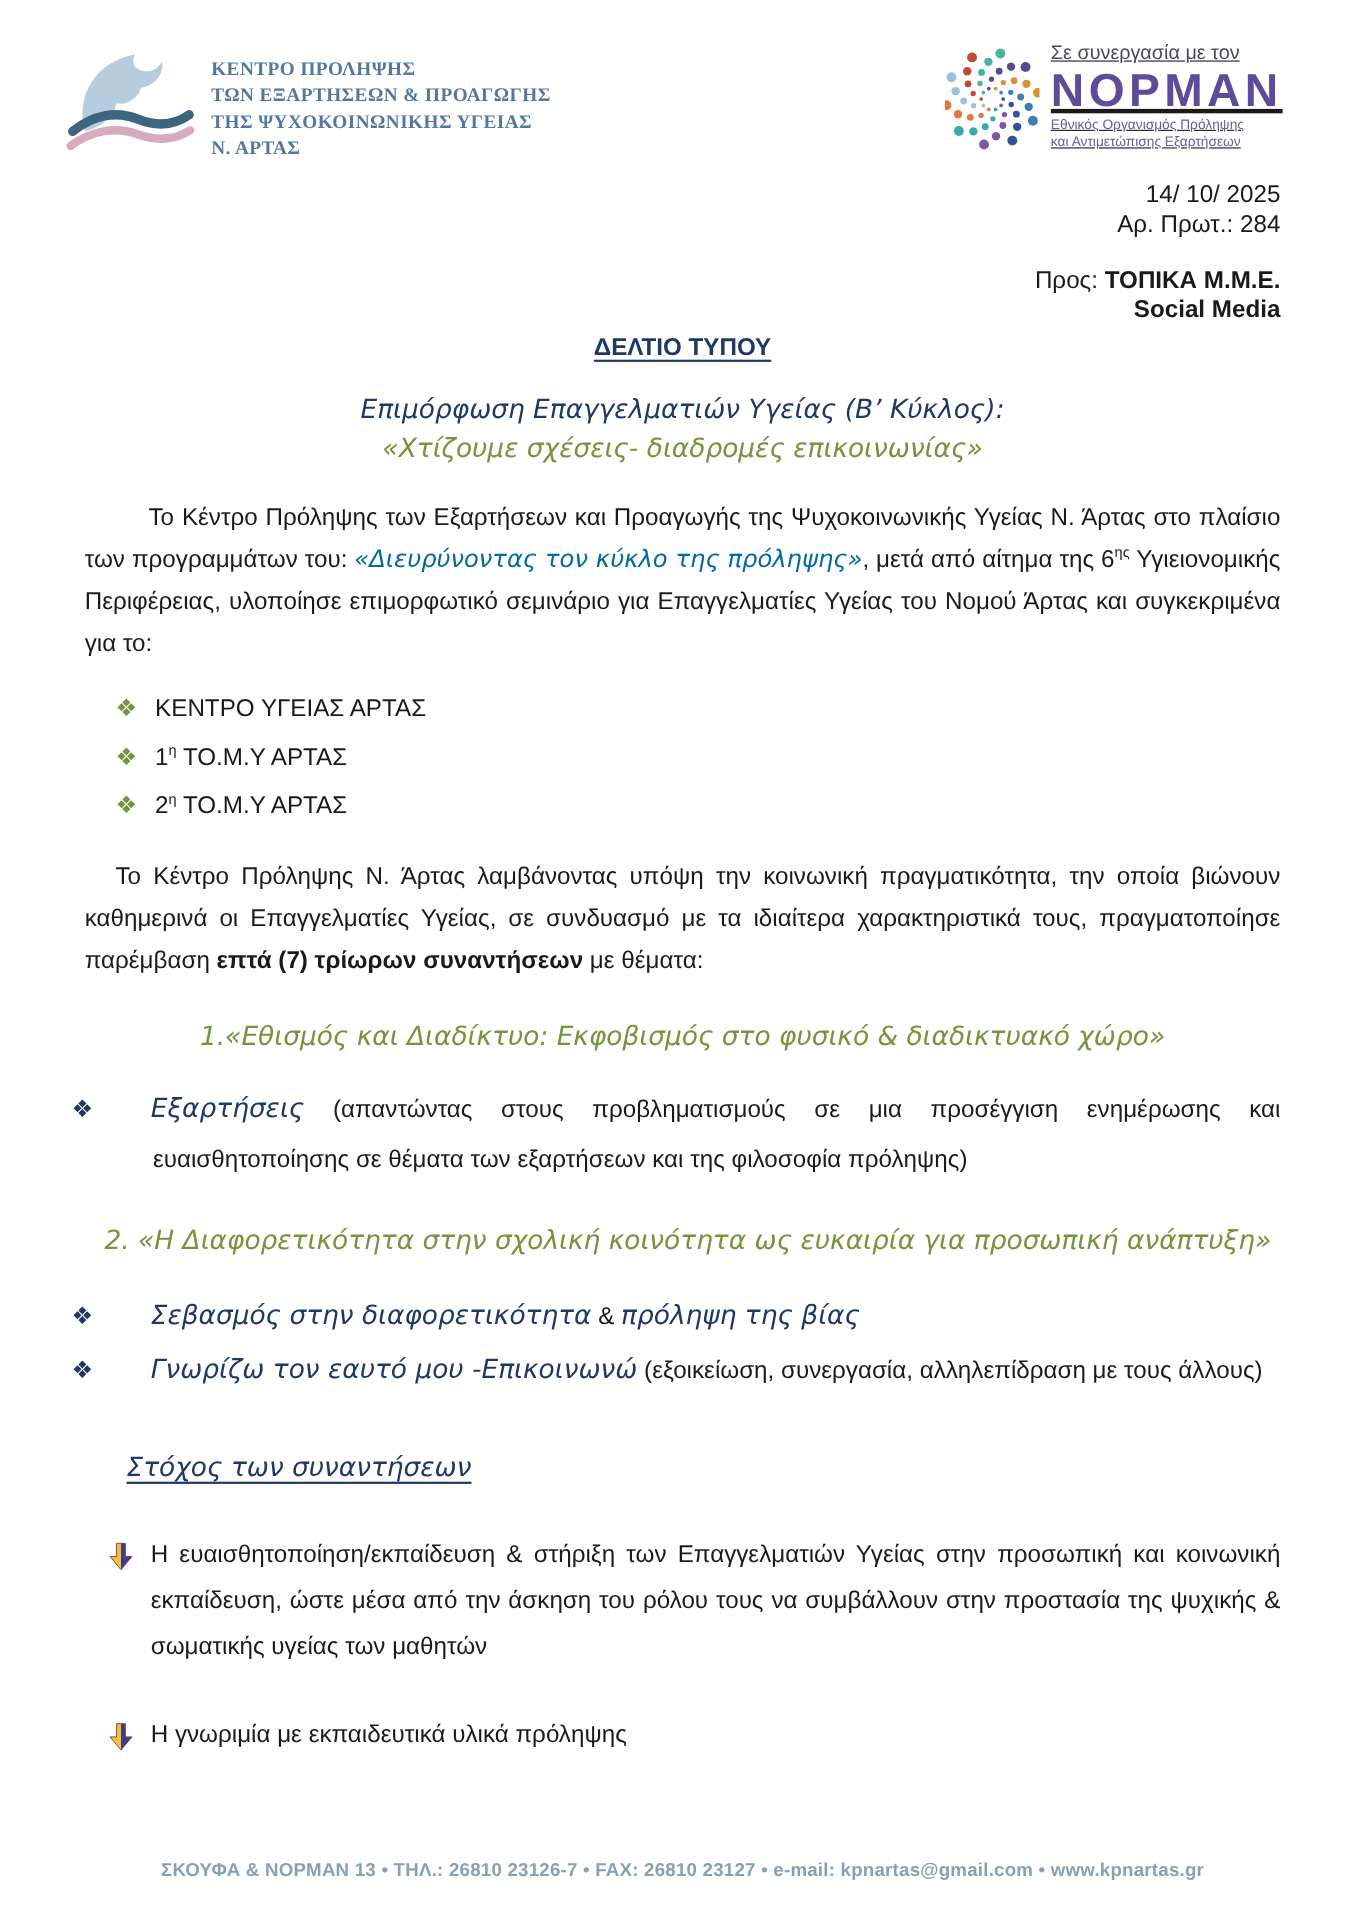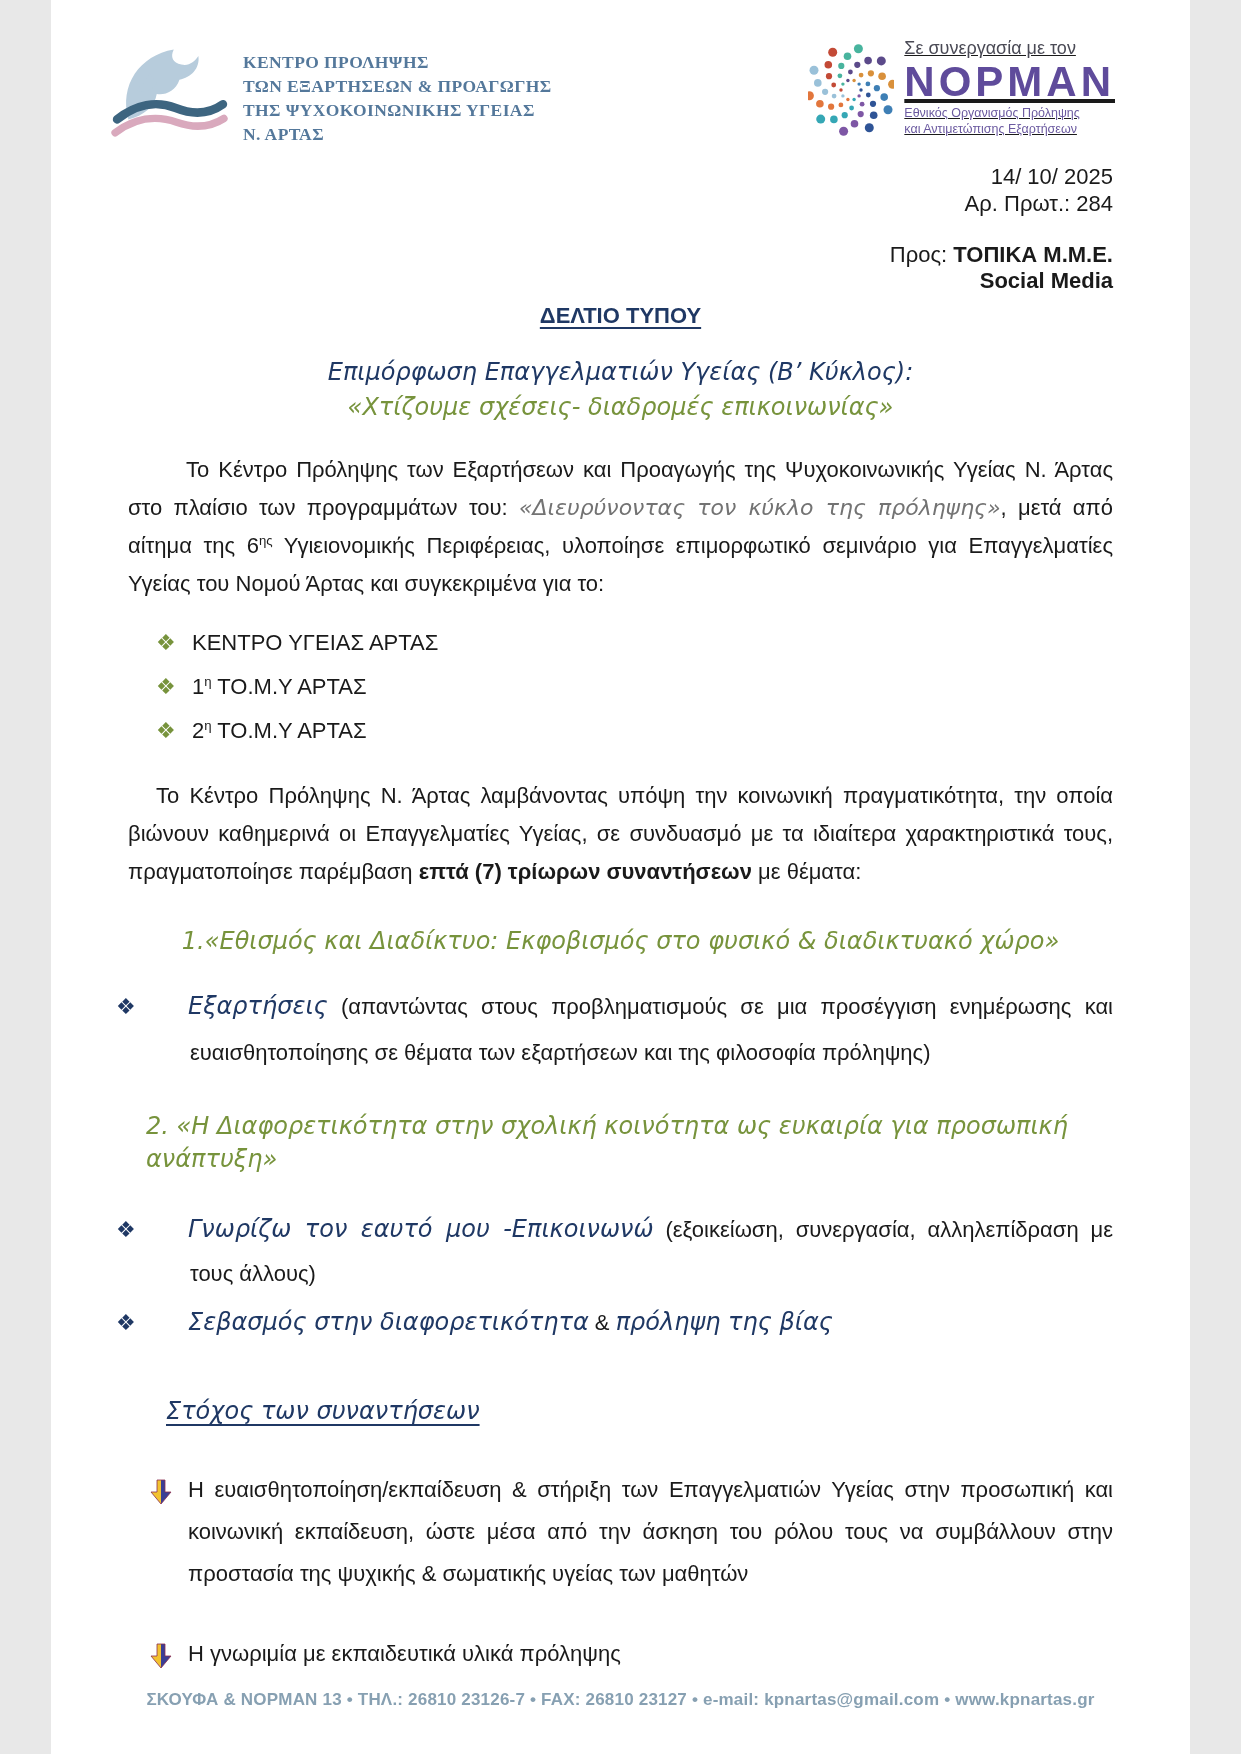--- a/index.html
+++ b/index.html
@@ -1,18 +1,18 @@
 <!DOCTYPE html>
 <html lang="el"><head>
 <meta charset="utf-8">
 <style>
   html,body{margin:0;padding:0;background:#e8e8e8;}
   .page{
     position:relative;
-    width:1139px;height:1754px;
+    width:1241px;height:1754px;
     margin:0 auto;
     background:#ffffff;
     font-family:"Liberation Sans","DejaVu Sans",sans-serif;
     color:#1a1a1a;
     overflow:hidden;
   }
   
   .hdr{position:relative;height:150px;}
   .logo-left{position:absolute;left:60px;top:40px;display:flex;align-items:flex-start;}
   .logo-left-text{
@@ -35,21 +35,21 @@
   .to-block b{font-weight:bold;}
   
   .press-title{
     text-align:center;margin-top:8px;
     font-size:22px;font-weight:bold;color:#1F3864;
     text-decoration:underline;text-underline-offset:4px;
   }
   .hw{font-family:"DejaVu Sans","Liberation Sans",sans-serif;font-style:italic;}
   .navy{color:#1F3864;}
   .green{color:#77933C;}
-  .red{color:#737373;}
+  .red{color:#0369a1;}
   .doc-title{ text-align:center;margin-top:26px;font-size:24px;line-height:1.45;}
   
   .content{padding:0 77px;}
   .para{
     font-size:22px;line-height:38px;text-align:justify;margin:0;
   }
   .p1{margin-top:26px;text-indent:58px;}
   .p2{margin-top:24px;text-indent:28px;}
   sup{font-size:60%;line-height:0;}
   
@@ -206,22 +206,22 @@
 
     <p class="para p2"><span>Το Κέντρο Πρόληψης Ν. Άρτας λαμβάνοντας υπόψη την κοινωνική πραγματικότητα, την οποία βιώνουν καθημερινά οι Επαγγελματίες Υγείας, σε συνδυασμό με τα ιδιαίτερα χαρακτηριστικά τους, πραγματοποίησε παρέμβαση </span><b>επτά (7) τρίωρων συναντήσεων</b><span> με θέματα:</span></p>
 
     <div class="session-h center hw green">1.«Εθισμός και Διαδίκτυο: Εκφοβισμός στο φυσικό &amp; διαδικτυακό χώρο»</div>
 
     <div class="hw-bullet"><span class="b-diamond b-navy">❖</span><span class="hw navy lead">Εξαρτήσεις</span><span> (απαντώντας στους προβληματισμούς σε μια προσέγγιση ενημέρωσης και ευαισθητοποίησης σε θέματα των εξαρτήσεων και της φιλοσοφία πρόληψης)</span></div>
 
     <div class="session-h left hw green">2. «Η Διαφορετικότητα στην σχολική κοινότητα ως ευκαιρία για προσωπική ανάπτυξη»</div>
 
     <div class="hw-bullets2">
+      <div class="hw-bullet"><span class="b-diamond b-navy">❖</span><span class="hw navy lead">Σεβασμός στην διαφορετικότητα</span><span> &amp; </span><span class="hw navy lead">πρόληψη της βίας</span></div>
       <div class="hw-bullet"><span class="b-diamond b-navy">❖</span><span class="hw navy lead">Γνωρίζω τον εαυτό μου -Επικοινωνώ</span><span> (εξοικείωση, συνεργασία, αλληλεπίδραση με τους άλλους)</span></div>
-      <div class="hw-bullet"><span class="b-diamond b-navy">❖</span><span class="hw navy lead">Σεβασμός στην διαφορετικότητα</span><span> &amp; </span><span class="hw navy lead">πρόληψη της βίας</span></div>
     </div>
 
     <div class="goals-h hw navy">Στόχος των συναντήσεων</div>
 
     <div class="goal">
       <span class="g-icon">
         <svg width="22" height="26" viewBox="0 0 22 26">
           <defs>
             <linearGradient id="gArr" x1="0" y1="0" x2="1" y2="0">
               <stop offset="0.5" stop-color="#F2C230"></stop>

